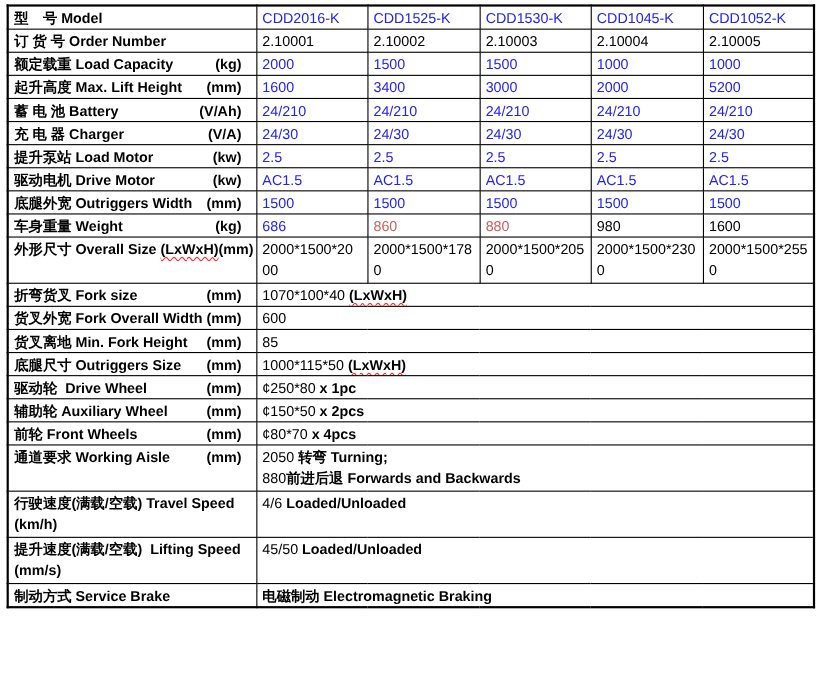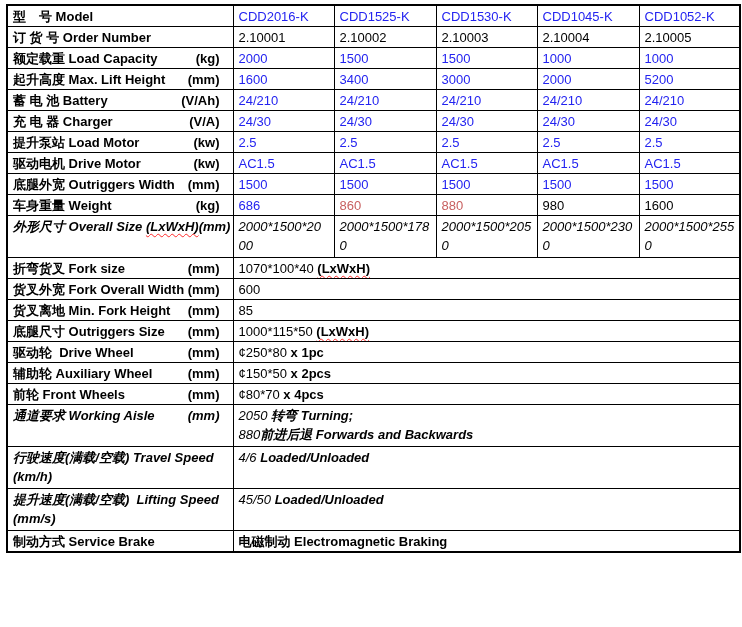--- a/index.html
+++ b/index.html
@@ -33,21 +33,21 @@
   }
   table.spec td {
     border: 1px solid var(--border);
     vertical-align: top;
     padding: 1px 4px 0 5px;
     line-height: 19px;
     overflow: hidden;
     white-space: nowrap;
   }
   tr.single td { height: 21px; }
-  tr.tall td   { height: 42px; font-style: italic; }
+  tr.tall td   { height: 42px; }
   td.label-cell { font-weight: bold; }
   .first-line {
     display: flex;
     justify-content: space-between;
     align-items: baseline;
   }
   .lbl-text { white-space: pre; }
   .unit {
     font-weight: bold;
     white-space: nowrap;

